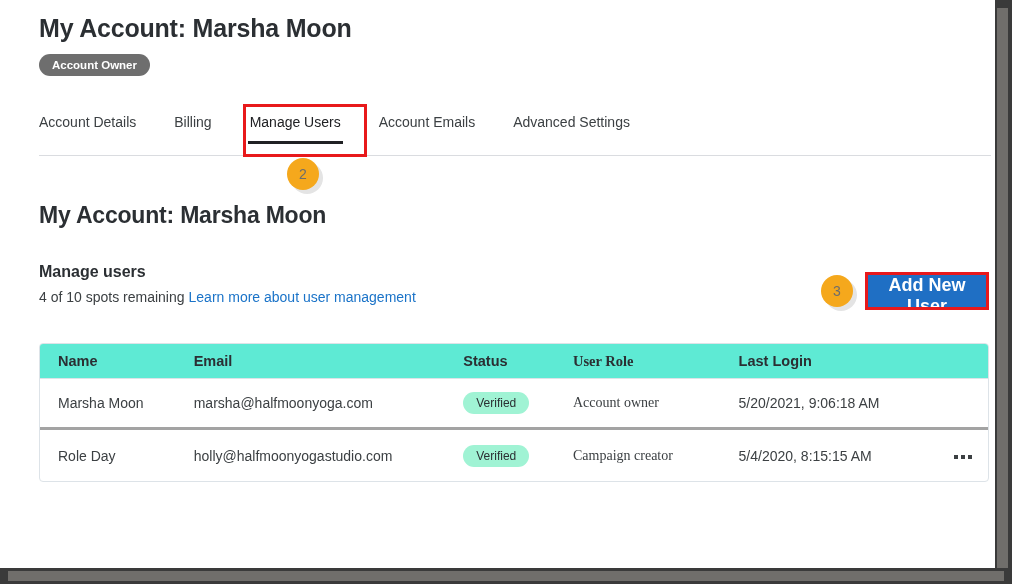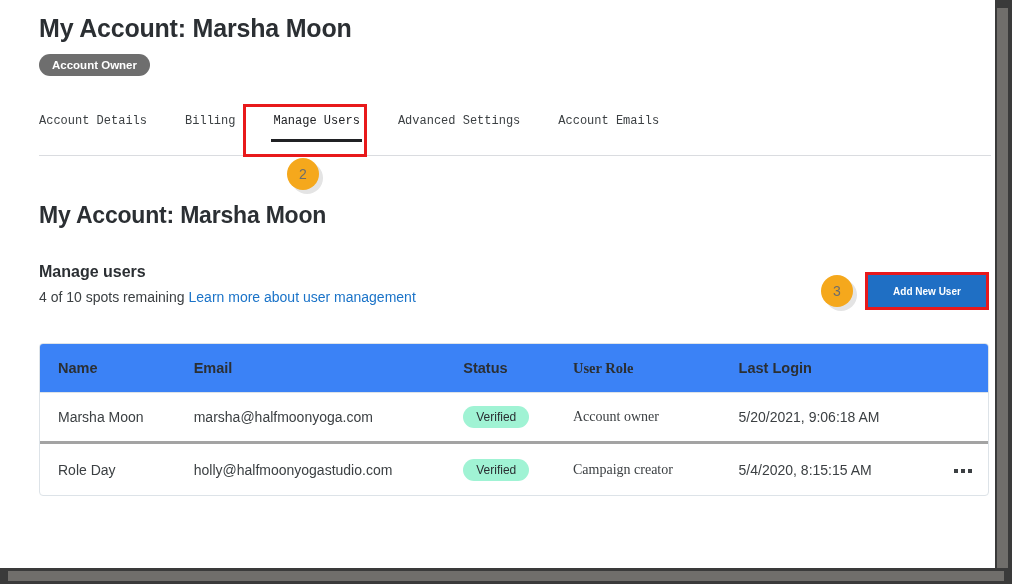--- a/index.html
+++ b/index.html
@@ -96,27 +96,26 @@
     position: absolute;
     left: 22px;
     top: 114px;
     width: 952px;
     height: 42px;
     display: flex;
     align-items: flex-start;
   }
   .tab {
     position: relative;
-    font-size: 12px;
+    font-size: 14px;
     color: #3c4043;
     padding: 0 0 14px 0;
     margin-right: 38px;
     white-space: nowrap;
     cursor: pointer;
-    font-family: Liberation Mono, monospace;
   }
   .tab.active { color: #202124; }
   .tab.active::after {
     content: "";
     position: absolute;
     left: -2px;
     right: -2px;
     bottom: 0;
     height: 3px;
     background: #202124;
@@ -223,43 +222,43 @@
     pointer-events: none;
   }
   #add-user-button {
     position: absolute;
     left: 3px;
     top: 3px;
     width: 118px;
     height: 32px;
     background: #1f6fc4;
     color: #ffffff;
-    font-size: 10px;
+    font-size: 18px;
     font-weight: bold;
     border: none;
     cursor: pointer;
     font-family: "Liberation Sans", sans-serif;
   }
 
   
   #users-table {
     position: absolute;
     left: 22px;
     top: 343px;
     width: 950px;
     border: 1px solid #dde3e8;
     border-radius: 4px;
     border-collapse: separate;
     border-spacing: 0;
     overflow: hidden;
     background: #ffffff;
   }
   #users-table thead th {
-    background: #3b82f6;
-    height: 49px;
+    background: #5eead4;
+    height: 35px;
     font-size: 14.5px;
     font-weight: bold;
     color: #2b2f33;
     text-align: left;
     padding: 0 0 0 18px;
     border-bottom: 1px solid #dde3e8;
   }
   #users-table tbody td {
     height: 51px;
     font-size: 14px;
@@ -311,22 +310,22 @@
 
   <div id="page-surface">
 
     <div class="page-title">My Account: Marsha Moon</div>
     <div class="owner-pill">Account Owner</div>
 
     <div id="tabs">
         <div class="tab">Account Details</div>
         <div class="tab">Billing</div>
         <div class="tab active">Manage Users</div>
+        <div class="tab">Account Emails</div>
         <div class="tab">Advanced Settings</div>
-        <div class="tab">Account Emails</div>
       </div>
     <div id="tab-underline"></div>
     <div id="tab-highlight"></div>
 
     <div class="step-badge" id="badge-2">
       <div class="shadow"></div>
       <div class="disc">2</div>
     </div>
 
     <div class="section-title">My Account: Marsha Moon</div>

